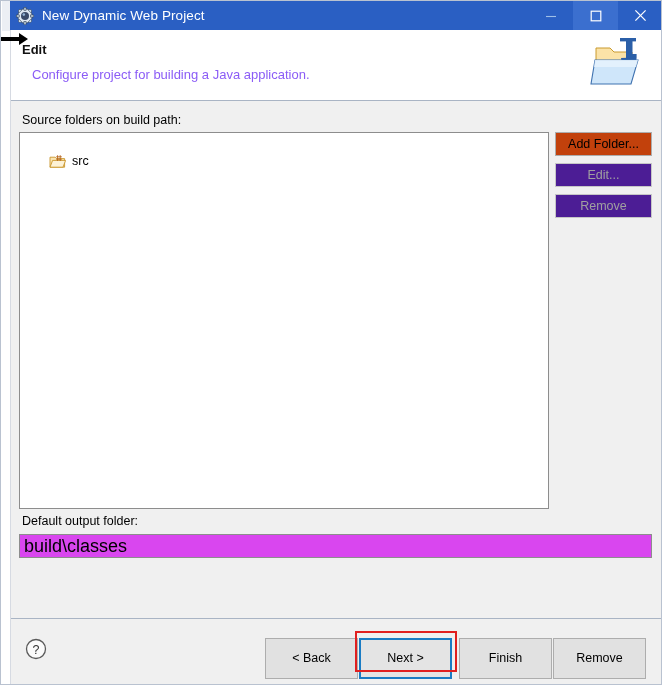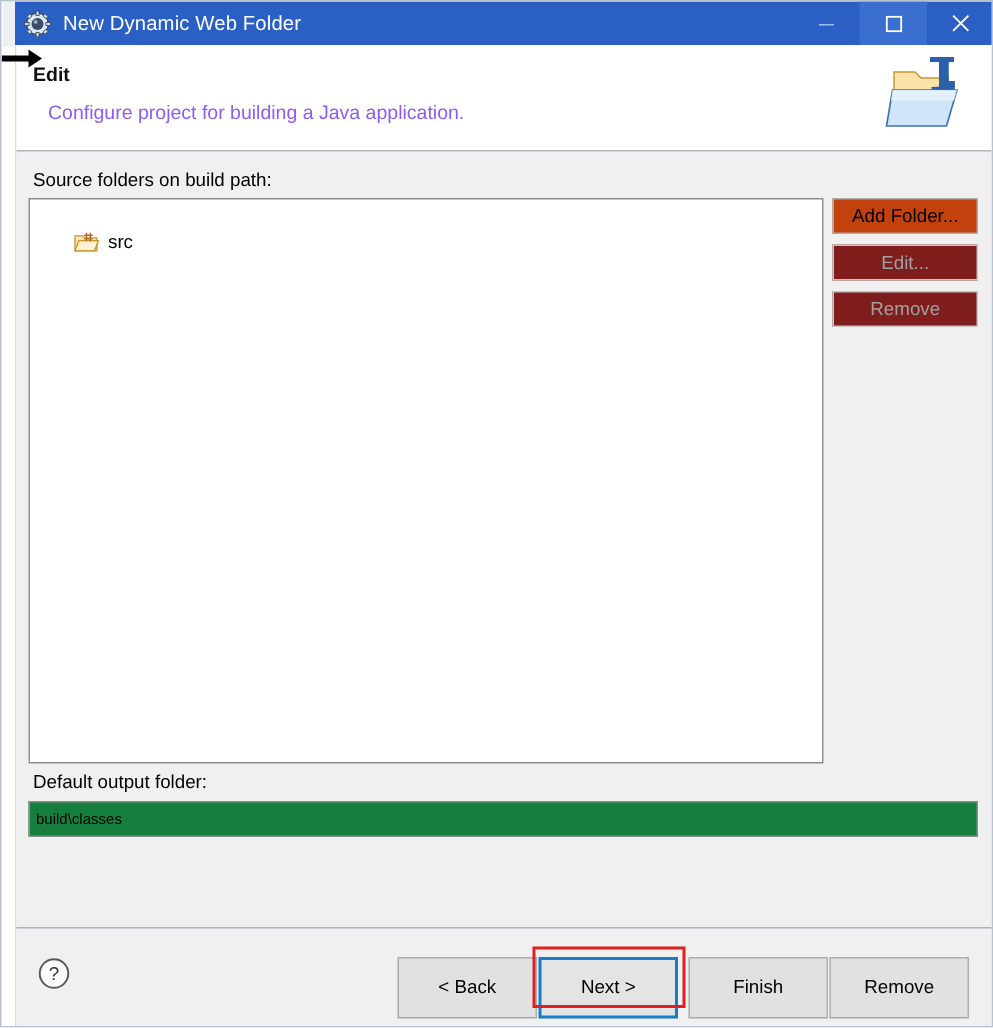--- a/index.html
+++ b/index.html
@@ -148,45 +148,45 @@
     font-family: "Liberation Sans", sans-serif;
     background: #c2410c;
     border: 1px solid #adadad;
     color: #000000;
     text-align: center;
     line-height: 22px;
     padding: 0;
   }
   .side-btn.disabled {
     color: #a0a0a0;
-    background: #7f1d1d;
+    background: #4c1d95;
     border-color: #c6c6c6;
   }
   #btn-add-folder { top: 30px; }
   #btn-edit       { top: 61px; }
   #btn-remove     { top: 92px; }
 
   #out-label {
     position: absolute;
     left: 11px;
     top: 412px;
     font-size: 12.5px;
     color: #000000;
   }
   #out-input {
     position: absolute;
     left: 8px;
     top: 432px;
     width: 633px;
     height: 24px;
     box-sizing: border-box;
-    background: #15803d;
+    background: #d946ef;
     border: 1px solid #8d8d8d;
     font-family: "Liberation Sans", sans-serif;
-    font-size: 10px;
+    font-size: 18px;
     color: #000000;
     padding: 0 4px;
     outline: none;
   }
 
   
   #footer {
     position: absolute;
     left: 10px;
     top: 617px;
@@ -285,21 +285,21 @@
             <rect x="2.4" y="2.8" width="2.6" height="2" transform="rotate(-45 3.7 3.8)"></rect>
             <rect x="13" y="13.2" width="2.6" height="2" transform="rotate(-45 14.3 14.2)"></rect>
             <rect x="13" y="2.8" width="2.6" height="2" transform="rotate(45 14.3 3.8)"></rect>
             <rect x="2.4" y="13.2" width="2.6" height="2" transform="rotate(45 3.7 14.2)"></rect>
           </g>
           <circle cx="9" cy="9" r="4" fill="#3a4a68"></circle>
           <circle cx="7.8" cy="7.6" r="1.3" fill="#93b4d6"></circle>
         </g>
       </svg>
     </div>
-    <div id="title-text">New Dynamic Web Folder</div>
+    <div id="title-text">New Dynamic Web Project</div>
 
     <div class="win-btn" id="btn-minimize">
       <svg width="12" height="12" viewBox="0 0 12 12">
         <line x1="1" y1="6.5" x2="11" y2="6.5" stroke="#9fc0e8" stroke-width="1.1"></line>
       </svg>
     </div>
     <div class="win-btn" id="btn-maximize">
       <svg width="12" height="12" viewBox="0 0 12 12">
         <rect x="1.2" y="1.2" width="9.6" height="9.6" fill="none" stroke="#ffffff" stroke-width="1.2"></rect>
       </svg>

